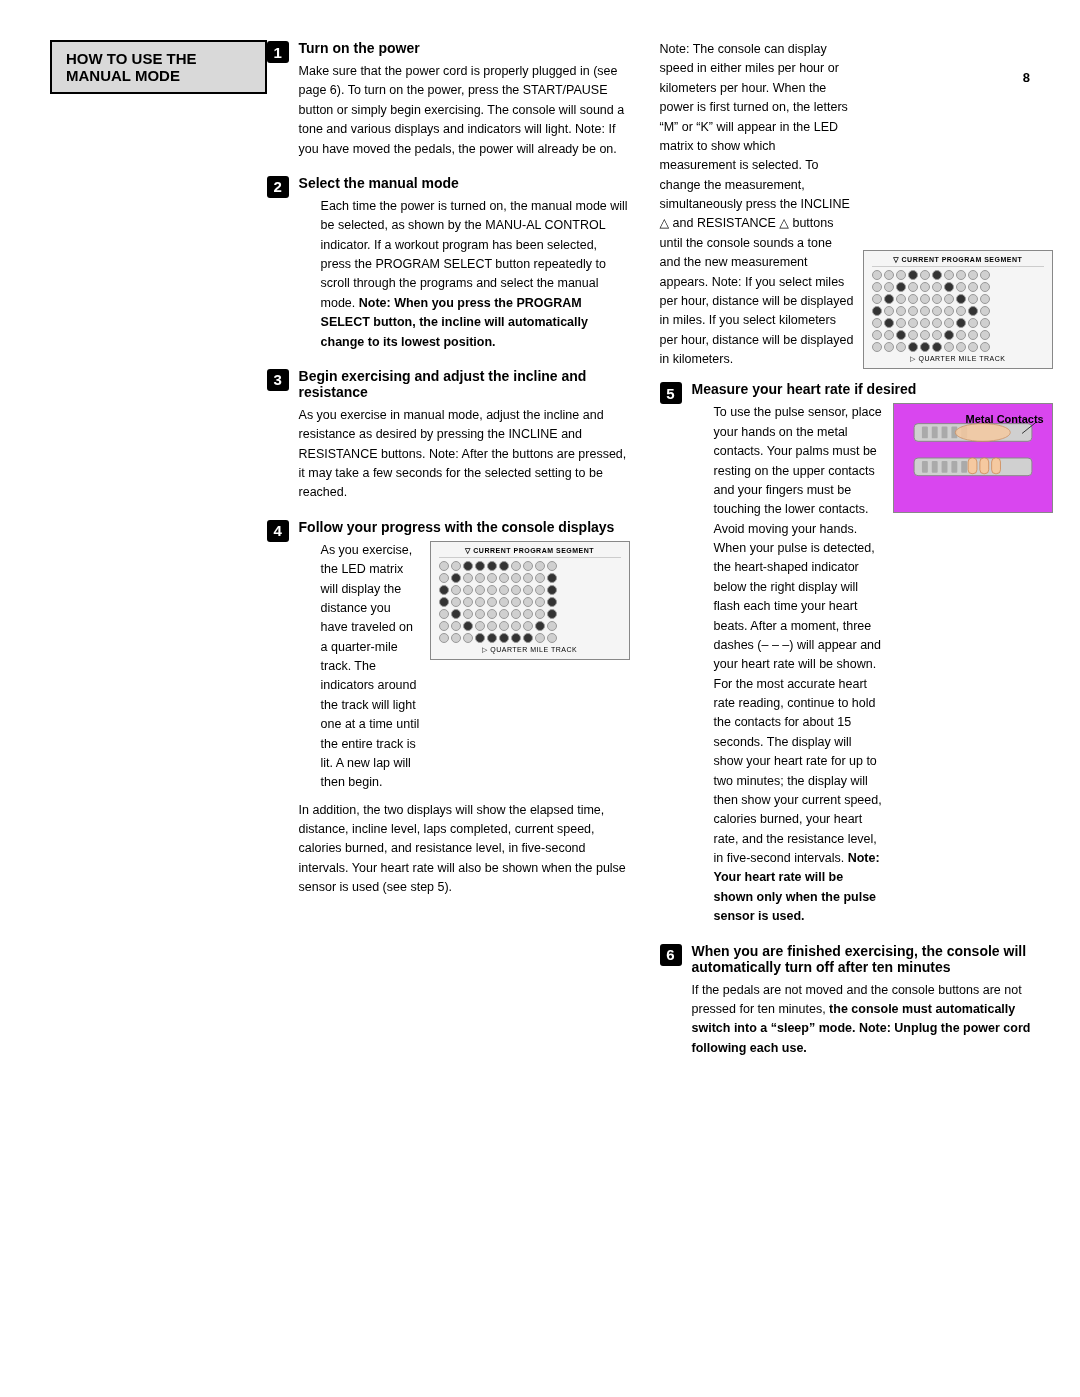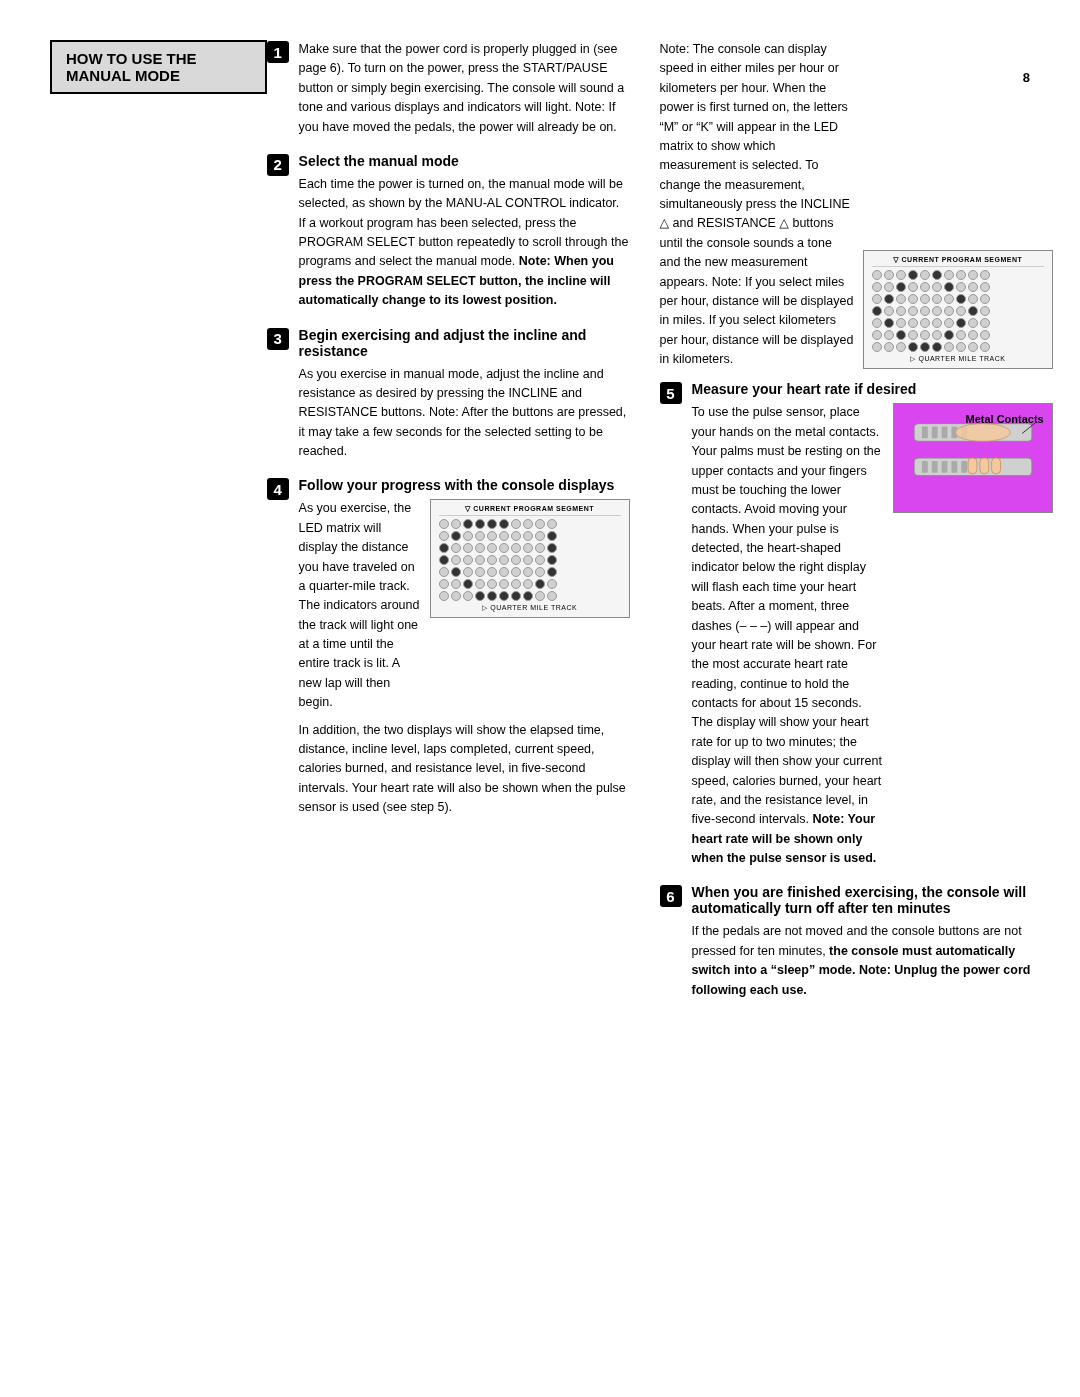--- a/index.html
+++ b/index.html
@@ -72,20 +72,21 @@
       font-size: 12.5px;
       line-height: 1.55;
     }
     .step-body b {
       font-weight: bold;
     }
     .step-inline {
       display: flex;
       gap: 10px;
       align-items: flex-start;
+      margin-left: 22px;
     }
     .step-inline-text {
       flex: 1;
       font-size: 12.5px;
       line-height: 1.55;
     }
     
     .manual-control-panel {
       border: 1px solid #888;
       padding: 6px 10px;
@@ -239,20 +240,21 @@
     <div class="section-title-box">HOW TO USE THE MANUAL MODE</div>
   </div>
 
   <div class="two-col">
 
     <div class="left-col">
 
       <div class="step">
         <div class="step-number">1</div>
         <div class="step-content">
+          <div class="step-title">Turn on the power</div>
           <div class="step-body">Make sure that the power cord is properly plugged in (see page 6). To turn on the power, press the START/PAUSE button or simply begin exercising. The console will sound a tone and various displays and indicators will light. Note: If you have moved the pedals, the power will already be on.</div>
         </div>
       </div>
 
       <div class="step">
         <div class="step-number">2</div>
         <div class="step-content">
           <div class="step-title">Select the manual mode</div>
           <div class="step-inline">
             <div class="step-inline-text">

